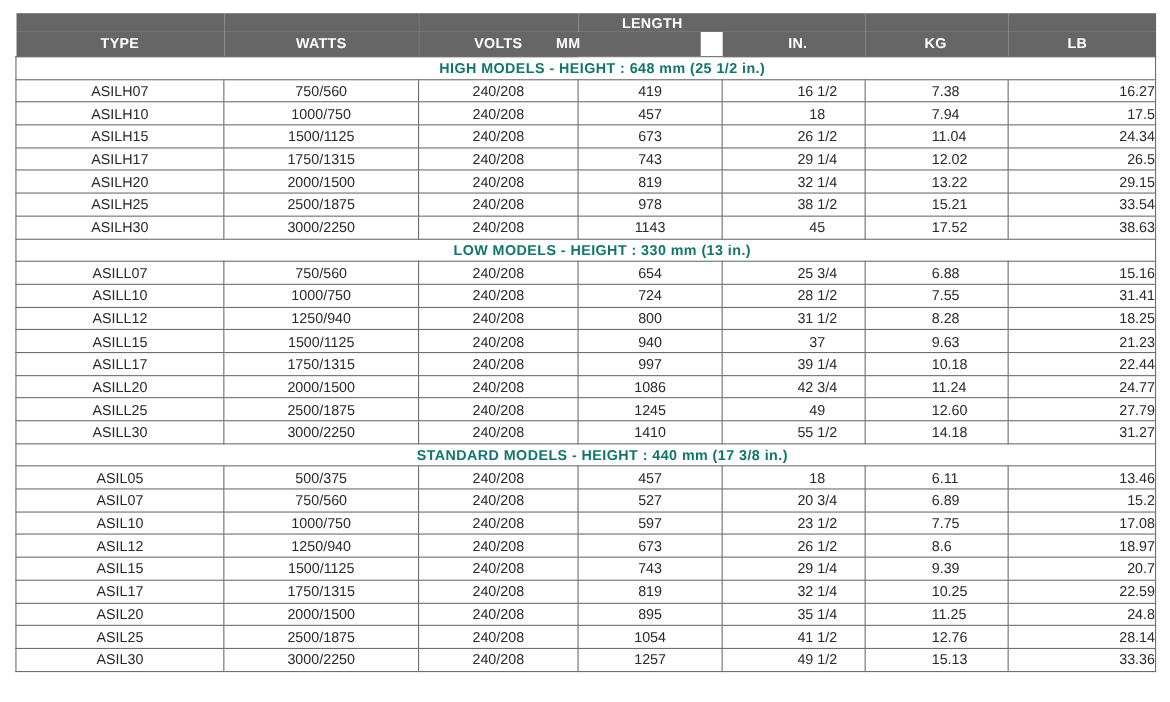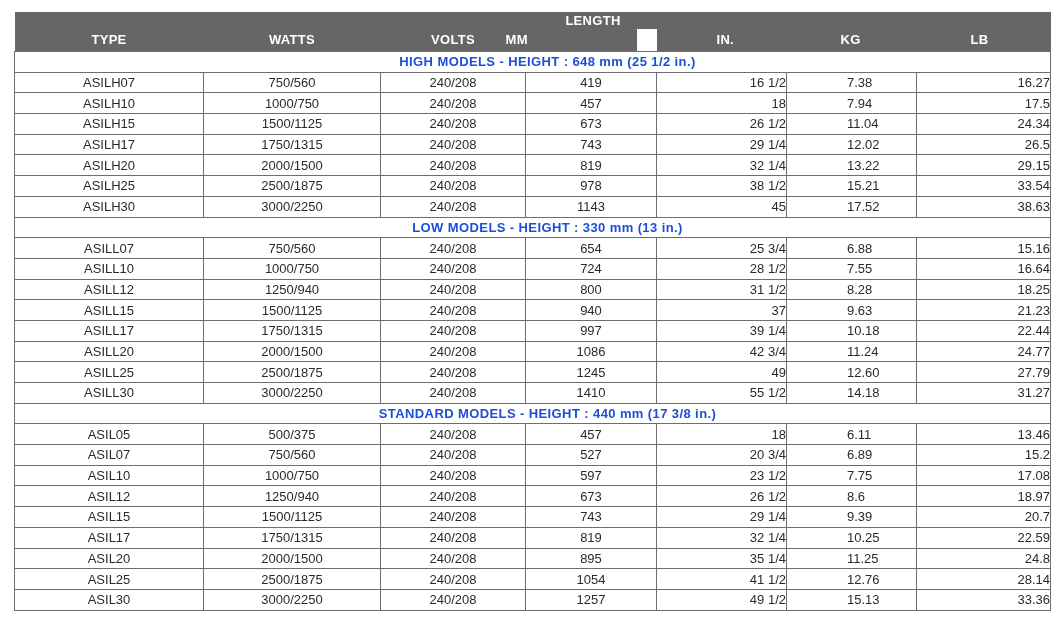--- a/index.html
+++ b/index.html
@@ -18,25 +18,25 @@
   thead tr.h1 th { height: 17px; line-height: 17px; text-align: center; }
   thead tr.h2 th { height: 20px; line-height: 18px; padding-bottom: 2px; margin-top: 46px; }
   .len-label { position: relative; left: -63px; }
   th.th-mm { text-align: left; position: relative; left: -20px; }
   th.th-in { text-align: left; padding-left: 60px; }
   th.th-kg { text-align: left; padding-left: 54px; }
   th.th-lb { text-align: left; padding-left: 54px; }
   tbody td { border: 1px solid #6e6e6e; height: 19.7px; font-size: 13px; padding: 0; line-height: 19px; color: #2a2a2a; }
   td.center { text-align: center; }
   td.type { text-align: center; }
-  td.inch { text-align: right; padding-left: 43px; }
+  td.inch { text-align: center; padding-left: 43px; }
   td.kg { text-align: left; padding-left: 60px; }
   td.lb { text-align: right; padding-left: 56px; }
   td.mm { text-align: center; }
-  tr.section td { font-weight: bold; text-align: center; font-size: 13px; letter-spacing: 0.4px; color: #1d4ed8; }
+  tr.section td { font-weight: bold; text-align: center; font-size: 13px; letter-spacing: 0.4px; color: #0f766e; }
   td.sect-text { position: relative; }
   td.sect-text span { position: relative; left: 15px; }
 </style>
 </head>
 <body>
 
 <table class="tbl">
   <colgroup>
     <col class="c0">
       <col class="c1">
@@ -144,21 +144,21 @@
         <td class="kg">6.88</td>
         <td class="lb">15.16</td>
       </tr>
       <tr>
         <td class="type">ASILL10</td>
         <td class="center">1000/750</td>
         <td class="center">240/208</td>
         <td class="mm">724</td>
         <td class="inch">28 1/2</td>
         <td class="kg">7.55</td>
-        <td class="lb">16.64</td>
+        <td class="lb">31.41</td>
       </tr>
       <tr>
         <td class="type">ASILL12</td>
         <td class="center">1250/940</td>
         <td class="center">240/208</td>
         <td class="mm">800</td>
         <td class="inch">31 1/2</td>
         <td class="kg">8.28</td>
         <td class="lb">18.25</td>
       </tr>

